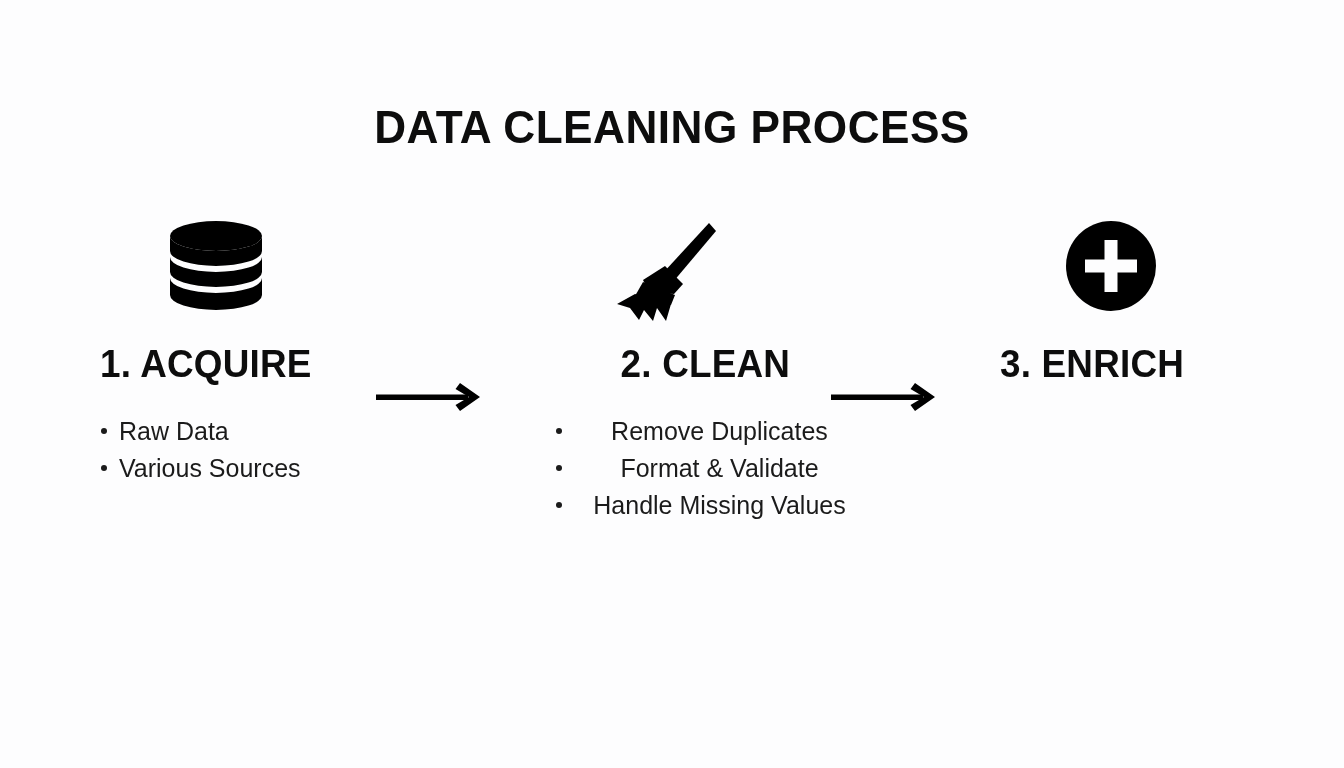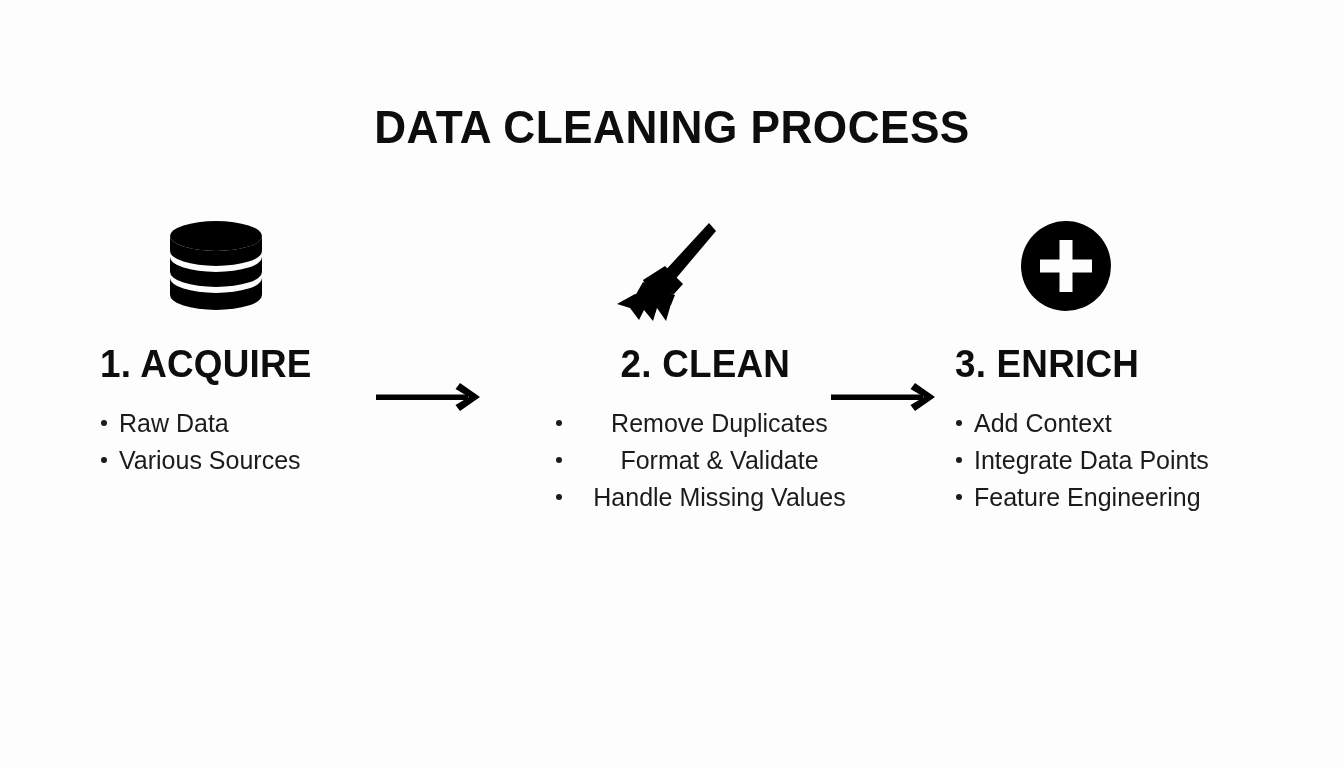--- a/index.html
+++ b/index.html
@@ -46,21 +46,21 @@
     width: 1344px;
     height: 768px;
   }
 
   .step {
     position: absolute;
     top: 220px;
   }
   .step-1 { left: 100px; width: 300px; }
   .step-2 { left: 555px; width: 310px; text-align: center; }
-  .step-3 { left: 955px; width: 300px; }
+  .step-3 { left: 1000px; width: 300px; }
 
   .icon-wrap {
     height: 125px;
     display: block;
     position: relative;
   }
   .icon-1 { margin-left: 68px; }
   .icon-2 { margin-left: 58px; }
   .icon-3 { margin-left: 65px; }
 
@@ -71,21 +71,21 @@
     color: #0d0d0d;
     line-height: 1;
     margin: 0;
     white-space: nowrap;
     transform: scaleX(0.97);
     transform-origin: left center;
   }
 
   .bullets {
     list-style: none;
-    margin: 28px 0 0 0;
+    margin: 36px 0 0 0;
     padding: 0;
   }
   .bullets li {
     position: relative;
     padding-left: 19px;
     font-size: 25px;
     font-weight: 400;
     line-height: 1;
     margin-bottom: 12px;
     color: #1b1b1b;
@@ -165,25 +165,20 @@
 
     <div class="step step-3">
       <div class="icon-wrap icon-3">
         <svg class="plus-icon" viewBox="0 0 92 92" xmlns="http://www.w3.org/2000/svg" aria-hidden="true">
           <circle cx="46" cy="46" r="45" fill="#000"></circle>
           <rect x="39.5" y="20" width="13" height="52" fill="#fdfdfe"></rect>
           <rect x="20" y="39.5" width="52" height="13" fill="#fdfdfe"></rect>
         </svg>
       </div>
       <div class="step-heading">3. ENRICH</div>
-      <ul class="bullets">
-        <li>Add Context</li>
-        <li>Integrate Data Points</li>
-        <li>Feature Engineering</li>
-      </ul>
     </div>
 
     <div class="arrow arrow-1">
       <svg viewBox="0 0 108 40" width="108" height="40" xmlns="http://www.w3.org/2000/svg" aria-hidden="true">
         <rect x="0" y="17.5" width="92" height="5.5" fill="#000"></rect>
         <path d="M84 6 L104 20 L84 34 L79.5 28 L93 20 L79.5 12 Z" fill="#000"></path>
       </svg>
     </div>
 
     <div class="arrow arrow-2">

